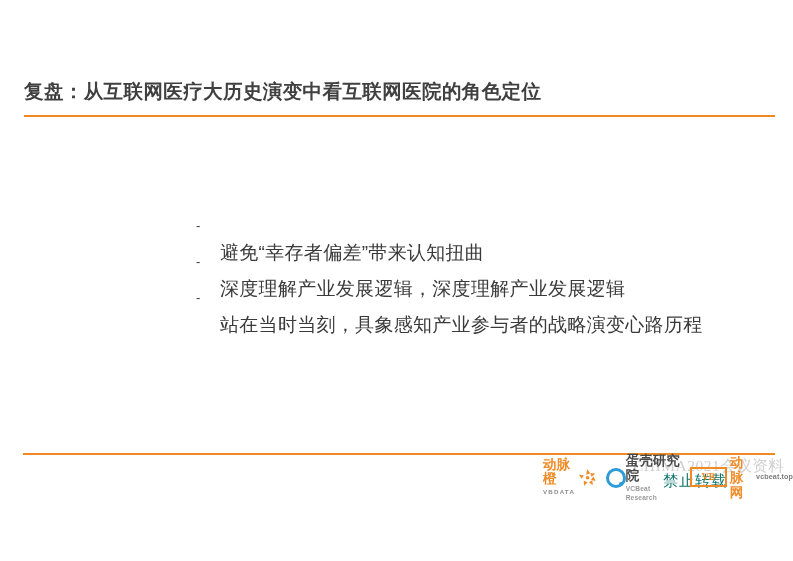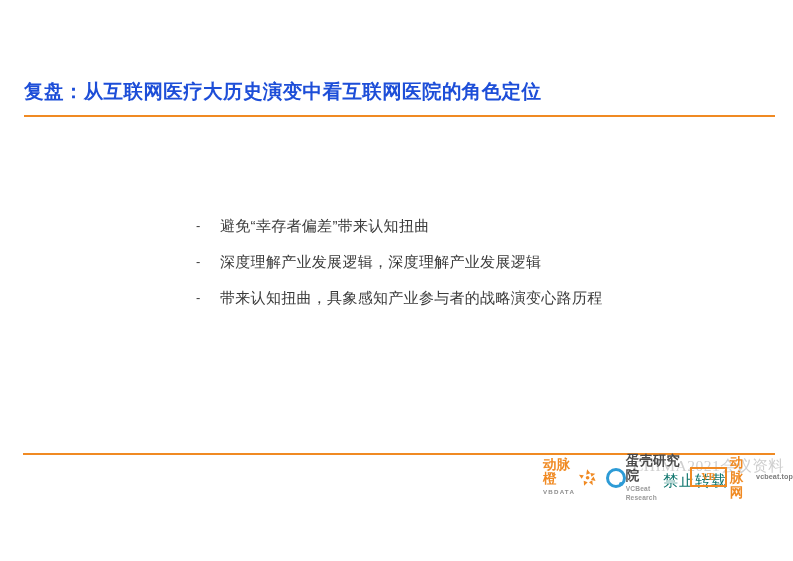--- a/index.html
+++ b/index.html
@@ -28,21 +28,21 @@
   
   #title-block {
     position: absolute;
     left: 24px;
     top: 78px;
     width: 752px;
   }
   #page-title {
     font-size: 19.5px;
     font-weight: bold;
-    color: #1d4ed8;
+    color: #404040;
     letter-spacing: 0.4px;
     line-height: 26px;
     white-space: nowrap;
   }
   #title-underline {
     position: absolute;
     left: 0px;
     top: 37px;
     width: 751px;
     height: 1.6px;
@@ -63,26 +63,27 @@
   }
   .bullet-dash {
     width: 24px;
     flex: 0 0 24px;
     font-size: 13px;
     color: #3b3b3b;
     line-height: 20px;
     font-family: "Liberation Sans", sans-serif;
   }
   .bullet-text {
-    font-size: 15px;
+    font-size: 19px;
     color: #3a3a3a;
     line-height: 20px;
     letter-spacing: 0.3px;
     white-space: nowrap;
     font-family: "Liberation Sans", "DejaVu Sans", sans-serif;
+    margin-top: 27px;
   }
 
   
   #footer-rule {
     position: absolute;
     left: 23px;
     top: 453px;
     width: 752px;
     height: 1.6px;
     background: #F08A23;
@@ -289,21 +290,21 @@
       <span class="bullet-text">避免“幸存者偏差”带来认知扭曲</span>
     </div>
 
     <div class="bullet-row">
       <span class="bullet-dash">-</span>
       <span class="bullet-text">深度理解产业发展逻辑，深度理解产业发展逻辑</span>
     </div>
 
     <div class="bullet-row">
       <span class="bullet-dash">-</span>
-      <span class="bullet-text">带来认知扭曲，具象感知产业参与者的战略演变心路历程</span>
+      <span class="bullet-text">站在当时当刻，具象感知产业参与者的战略演变心路历程</span>
     </div>
 
   </div>
 
   <div id="footer-rule"></div>
 
   <div id="watermark">
     <div class="wm-line1">CHIMA2021会议资料</div>
     <div class="wm-line2">禁止转载</div>
   </div>

